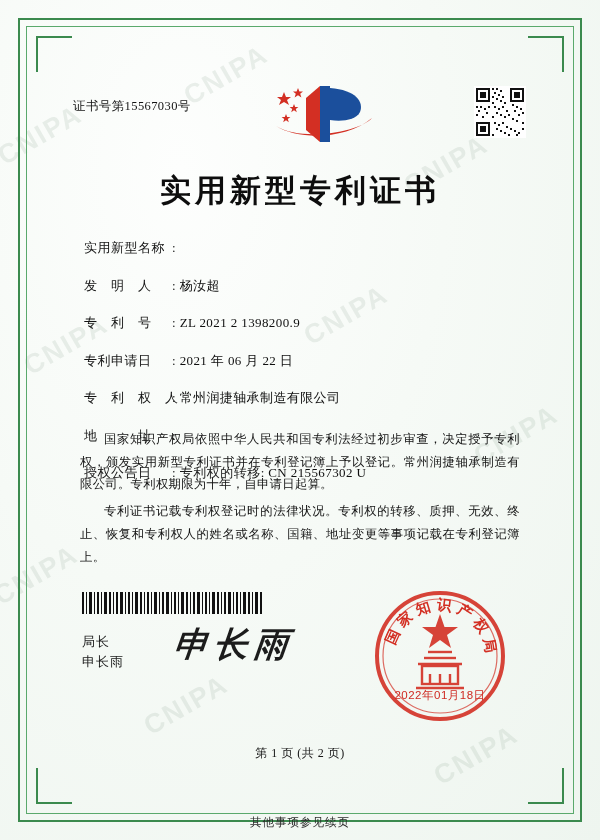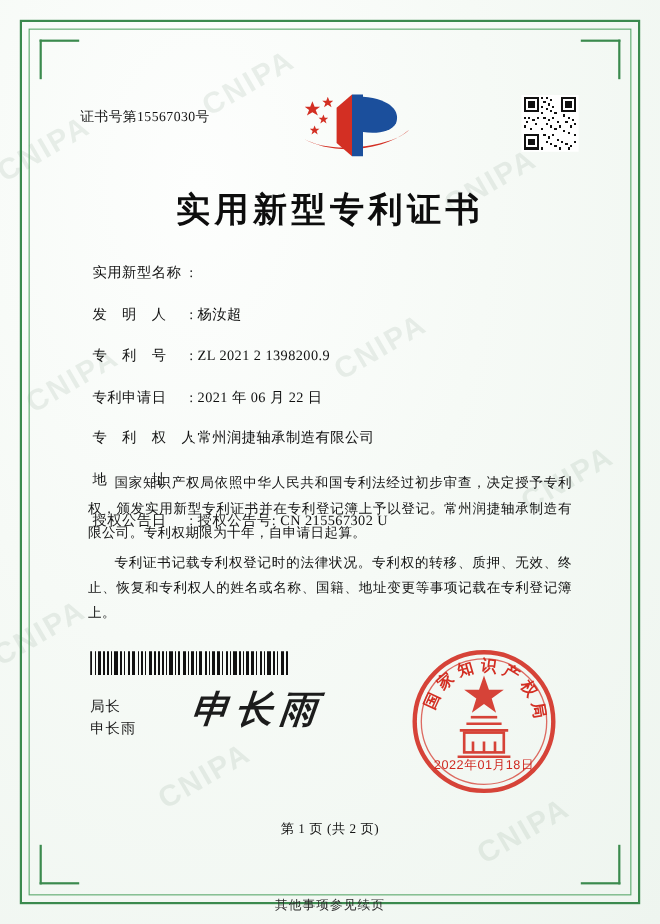--- a/index.html
+++ b/index.html
@@ -393,21 +393,21 @@
       </div>
 
       <div class="field-row">
         <span class="field-label">地　　　址</span>
         <span class="field-colon">:</span>
       </div>
 
       <div class="field-row two-col">
         <span class="field-label">授权公告日</span>
         <span class="field-colon">:</span>
-        <span class="field-label2">授权公告号</span>
+        <span class="field-label2">专利权的转移</span>
         <span class="field-colon">:</span>
         <span class="field-value">CN 215567302 U</span>
       </div>
 
     </div>
 
     <div class="paragraphs">
       <p>国家知识产权局依照中华人民共和国专利法经过初步审查，决定授予专利权，颁发实用新型专利证书并在专利登记簿上予以登记。常州润捷轴承制造有限公司。专利权期限为十年，自申请日起算。</p>
       <p>专利证书记载专利权登记时的法律状况。专利权的转移、质押、无效、终止、恢复和专利权人的姓名或名称、国籍、地址变更等事项记载在专利登记簿上。</p>
     </div>

